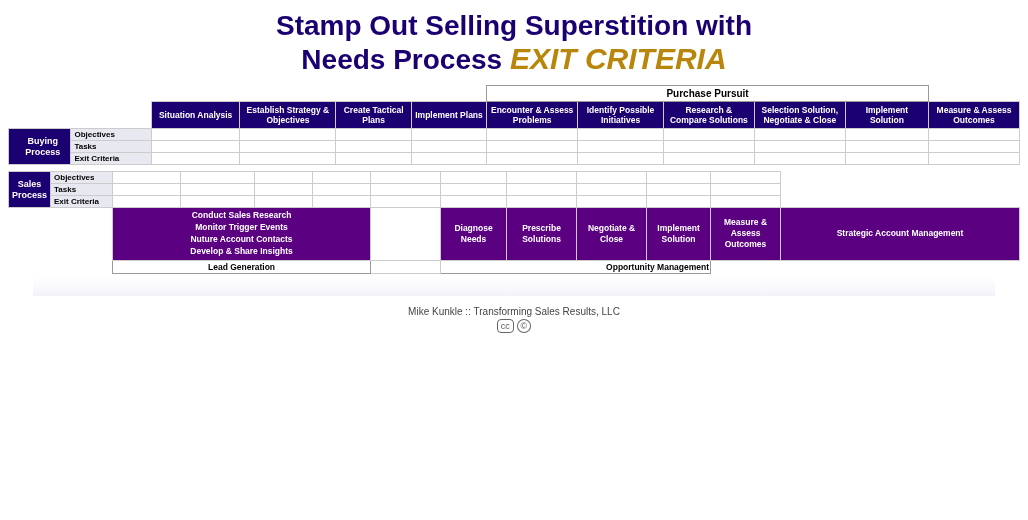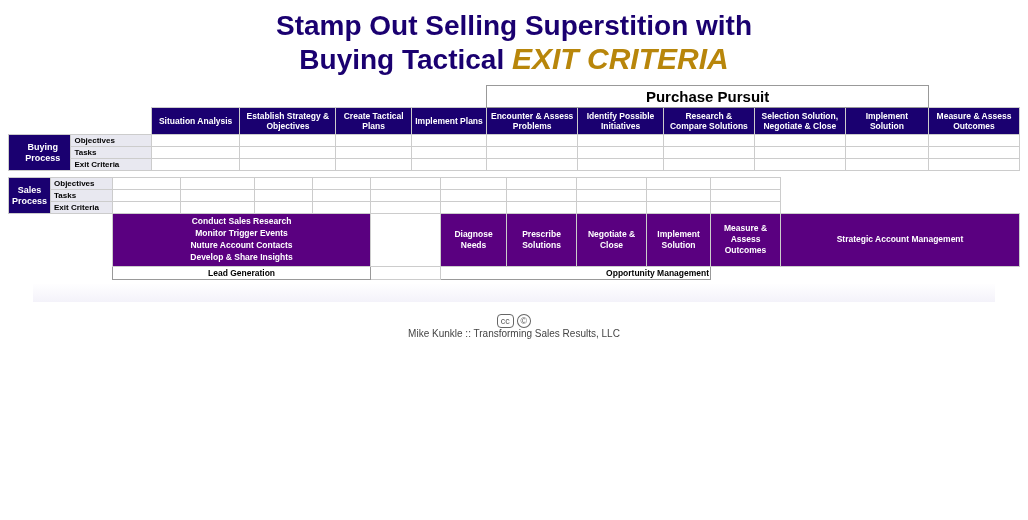--- a/index.html
+++ b/index.html
@@ -66,21 +66,21 @@
       border: 1px solid #ccc;
       vertical-align: middle;
       line-height: 1.2;
     }
 
     .purchase-pursuit-header {
       background: #ffffff;
       color: #000;
       text-align: center;
       font-weight: bold;
-      font-size: 15px;
+      font-size: 10px;
       border: 1px solid #999;
       padding: 2px;
     }
 
     .row-label-cell {
       background: #1a0070;
       color: #ffffff;
       text-align: center;
       font-weight: bold;
       padding: 2px 3px;
@@ -160,21 +160,21 @@
 </head>
 <body>
 
 <div class="page-wrapper">
 
   <div class="title">
     <div>
       <span class="title-line1">Stamp Out Selling Superstition with</span>
     </div>
     <div>
-      <span class="title-line2-normal">Buying Tactical </span><span class="title-line2-gold">EXIT CRITERIA</span>
+      <span class="title-line2-normal">Needs Process </span><span class="title-line2-gold">EXIT CRITERIA</span>
     </div>
   </div>
 
   <div class="tables-container">
 
     <table>
       <colgroup>
         <col style="width:42px">
         <col style="width:62px">
         <col style="width:68px">
@@ -334,20 +334,20 @@
         </tr>
       </tbody>
     </table>
 
   </div>
 
   <div class="reflection-area" style="transform:scaleY(-0.6); opacity:0.25; height:30px; width:95%; overflow:hidden; margin-top:-2px; background: linear-gradient(to bottom, rgba(180,170,220,0.6) 0%, rgba(230,220,250,0.1) 100%);">
   </div>
 
   <div class="footer" style="margin-top:4px;">
+    <div>Mike Kunkle  ::  Transforming Sales Results, LLC</div>
     <div style="margin-top:2px;">
       <span style="display:inline-block; border:1px solid #666; border-radius:4px; padding:1px 3px; font-size:9px; color:#555;">cc</span>
       <span style="display:inline-block; border:1px solid #666; border-radius:50%; padding:1px 3px; font-size:9px; color:#555;">©</span>
     </div>
-    <div>Mike Kunkle  ::  Transforming Sales Results, LLC</div>
   </div>
 
 </div>
 
 </body></html>

